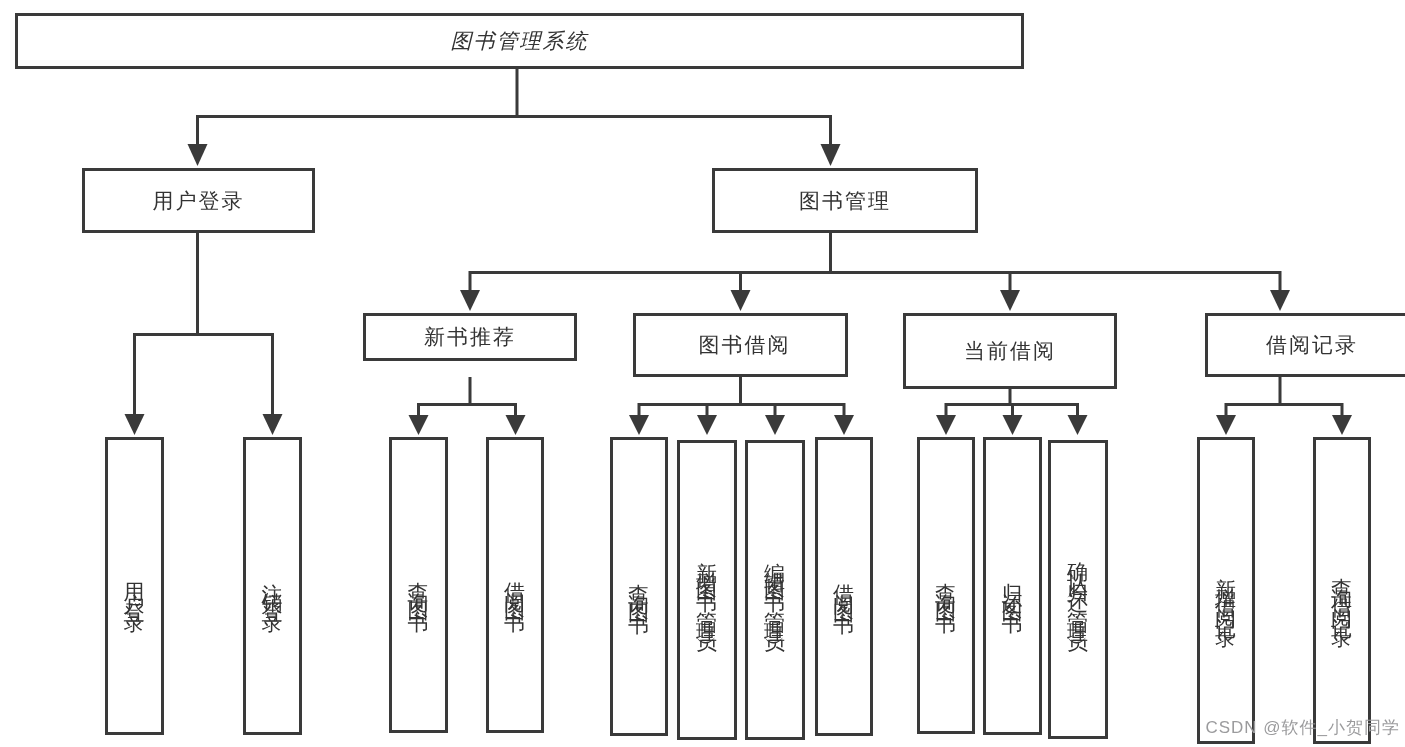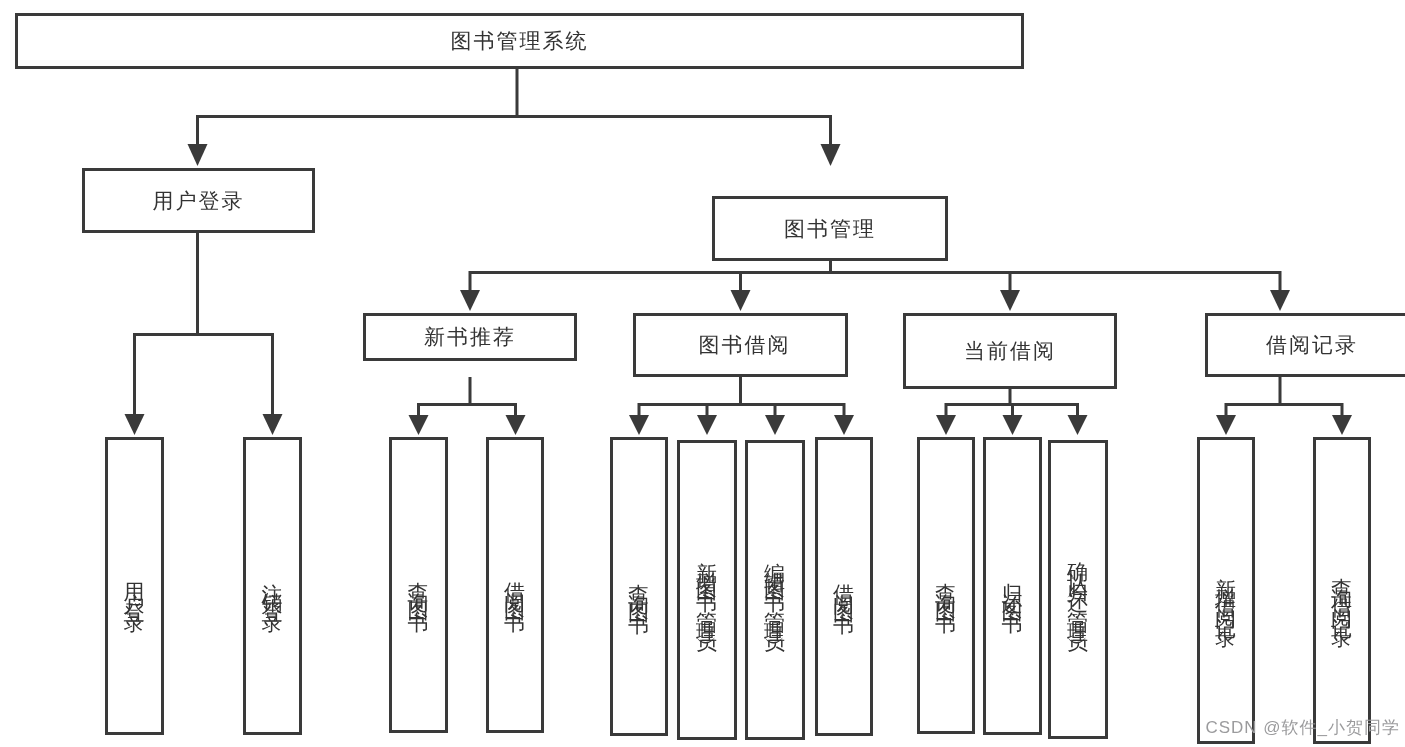--- a/index.html
+++ b/index.html
@@ -85,24 +85,24 @@
       <polygon class="ah" points="1067.5,415 1087.5,415 1077.5,435"></polygon>
     </g>
 
     <g>
       <path class="ln" d="M1280 377 V404.5 M1224.5 404.5 H1343.5 M1226 404.5 V418 M1342 404.5 V418"></path>
       <polygon class="ah" points="1216,415 1236,415 1226,435"></polygon>
       <polygon class="ah" points="1332,415 1352,415 1342,435"></polygon>
     </g>
   </svg>
 
-  <div class="hnode" style="left:15px;top:13px;width:1009px;height:56px;">图书管理系统</div>
+  <div class="hnode" style="left:15px;top:13px;width:1009px;height:56px;font-style:italic;">图书管理系统</div>
 
   <div class="hnode" style="left:82px;top:168px;width:233px;height:65px;">用户登录</div>
-  <div class="hnode" style="left:712px;top:168px;width:236px;height:65px;margin-top:28px;">图书管理</div>
+  <div class="hnode" style="left:712px;top:168px;width:266px;height:65px;">图书管理</div>
 
   <div class="hnode" style="left:363px;top:313px;width:214px;height:48px;">新书推荐</div>
   <div class="hnode" style="left:633px;top:313px;width:215px;height:64px;padding-left:8px;">图书借阅</div>
   <div class="hnode" style="left:903px;top:313px;width:214px;height:76px;">当前借阅</div>
   <div class="hnode" style="left:1173px;top:313px;width:214px;height:64px;margin-left:32px;">借阅记录</div>
 
   <div class="vnode" style="left:105px;top:437px;width:59px;height:298px;">用户登录</div>
   <div class="vnode" style="left:243px;top:437px;width:59px;height:298px;">注销登录</div>
 
   <div class="vnode" style="left:389px;top:437px;width:59px;height:296px;">查询图书</div>

